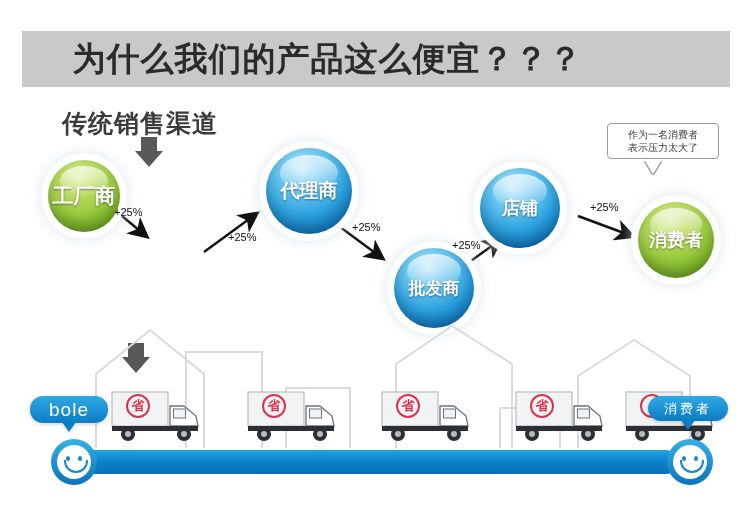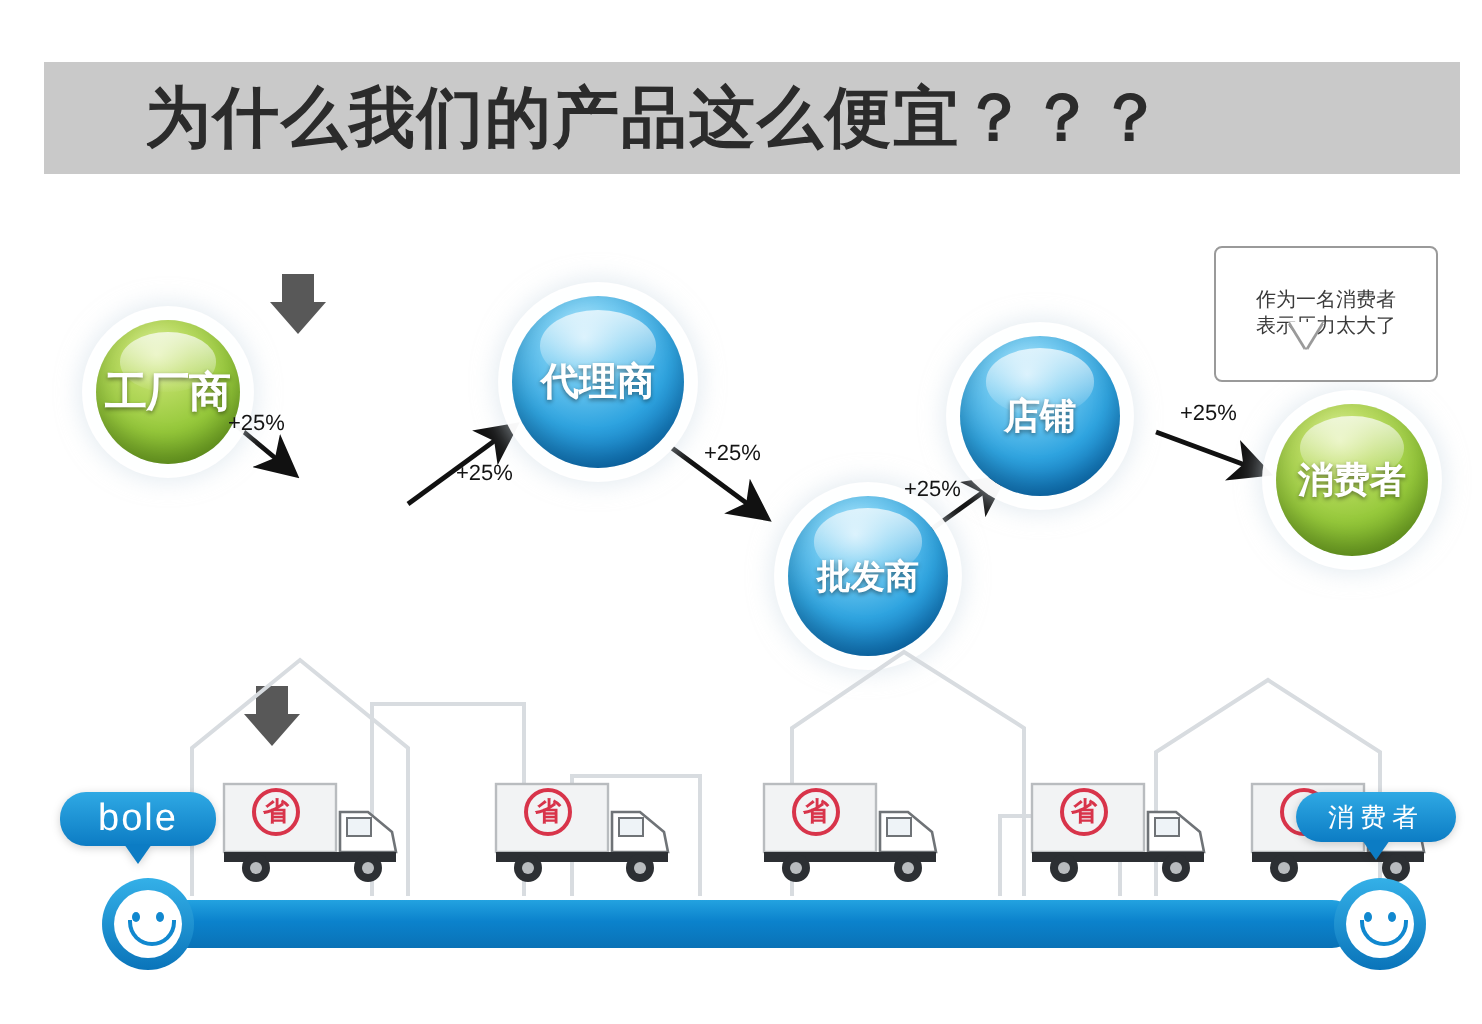--- a/index.html
+++ b/index.html
@@ -64,21 +64,21 @@
     position:absolute;left:16%;top:8%;width:68%;height:42%;
     border-radius:50%;
     background:linear-gradient(to bottom, rgba(255,255,255,0.72), rgba(255,255,255,0.03));
     pointer-events:none;
   }
   .node .lbl{position:relative;z-index:2;}
 
   
   #node-factory   {left:48px; top:160px; width:72px; height:72px; font-size:21px;}
   #node-general   {left:136px;top:228px; width:66px; height:66px; font-size:14px;}
-  #node-agent     {left:256px;top:148px; width:86px; height:86px; font-size:19px;}
+  #node-agent     {left:266px;top:148px; width:86px; height:86px; font-size:19px;}
   #node-wholesale {left:394px;top:248px; width:80px; height:80px; font-size:17px;}
   #node-store     {left:480px;top:168px; width:80px; height:80px; font-size:18px;}
   #node-consumer  {left:638px;top:202px; width:76px; height:76px; font-size:18px;}
 
   
   .pct{
     position:absolute;font-size:11px;font-weight:normal;color:#141414;
     white-space:nowrap;
   }
   #pct1{left:114px;top:206px;}
@@ -87,21 +87,21 @@
   #pct4{left:452px;top:239px;}
   #pct5{left:590px;top:201px;}
 
   
   #connectors{position:absolute;left:0;top:0;width:741px;height:512px;}
 
   
   #callout{
     position:absolute;left:607px;top:123px;width:112px;
     background:#ffffff;border:1px solid #9a9a9a;border-radius:4px;
-    padding:20px 4px;box-sizing:border-box;
+    padding:4px 4px;box-sizing:border-box;
     font-size:10px;line-height:13px;color:#3a3a3a;text-align:center;
   }
   #callout .l{display:block;white-space:nowrap;}
   #callout-tail{
     position:absolute;left:645px;top:161px;width:0;height:0;
     border-left:8px solid transparent;border-right:8px solid transparent;
     border-top:13px solid #ffffff;
     filter:drop-shadow(0 1px 0 #9a9a9a) drop-shadow(-1px 0 0 #9a9a9a) drop-shadow(1px 0 0 #9a9a9a);
   }
 
@@ -155,20 +155,21 @@
   .shadow-soft{filter:drop-shadow(0 1px 2px rgba(0,0,0,0.18));}
 </style>
 </head>
 <body>
 
 <div id="stage">
 
   <div id="title-bar"></div>
   <div id="title-text">为什么我们的产品这么便宜？？？</div>
 
+  <div class="section-head" id="head-traditional">传统销售渠道</div>
   <div class="down-arrow" id="arrow-traditional">
     <div class="shaft"></div>
       <div class="head"></div>
   </div>
 
   <svg id="connectors">
     <defs>
       <marker id="ah" markerWidth="9" markerHeight="9" refX="7" refY="4.5" orient="auto">
         <path d="M0,0 L9,4.5 L0,9 L2.4,4.5 Z" fill="#111111"></path>
       </marker>

